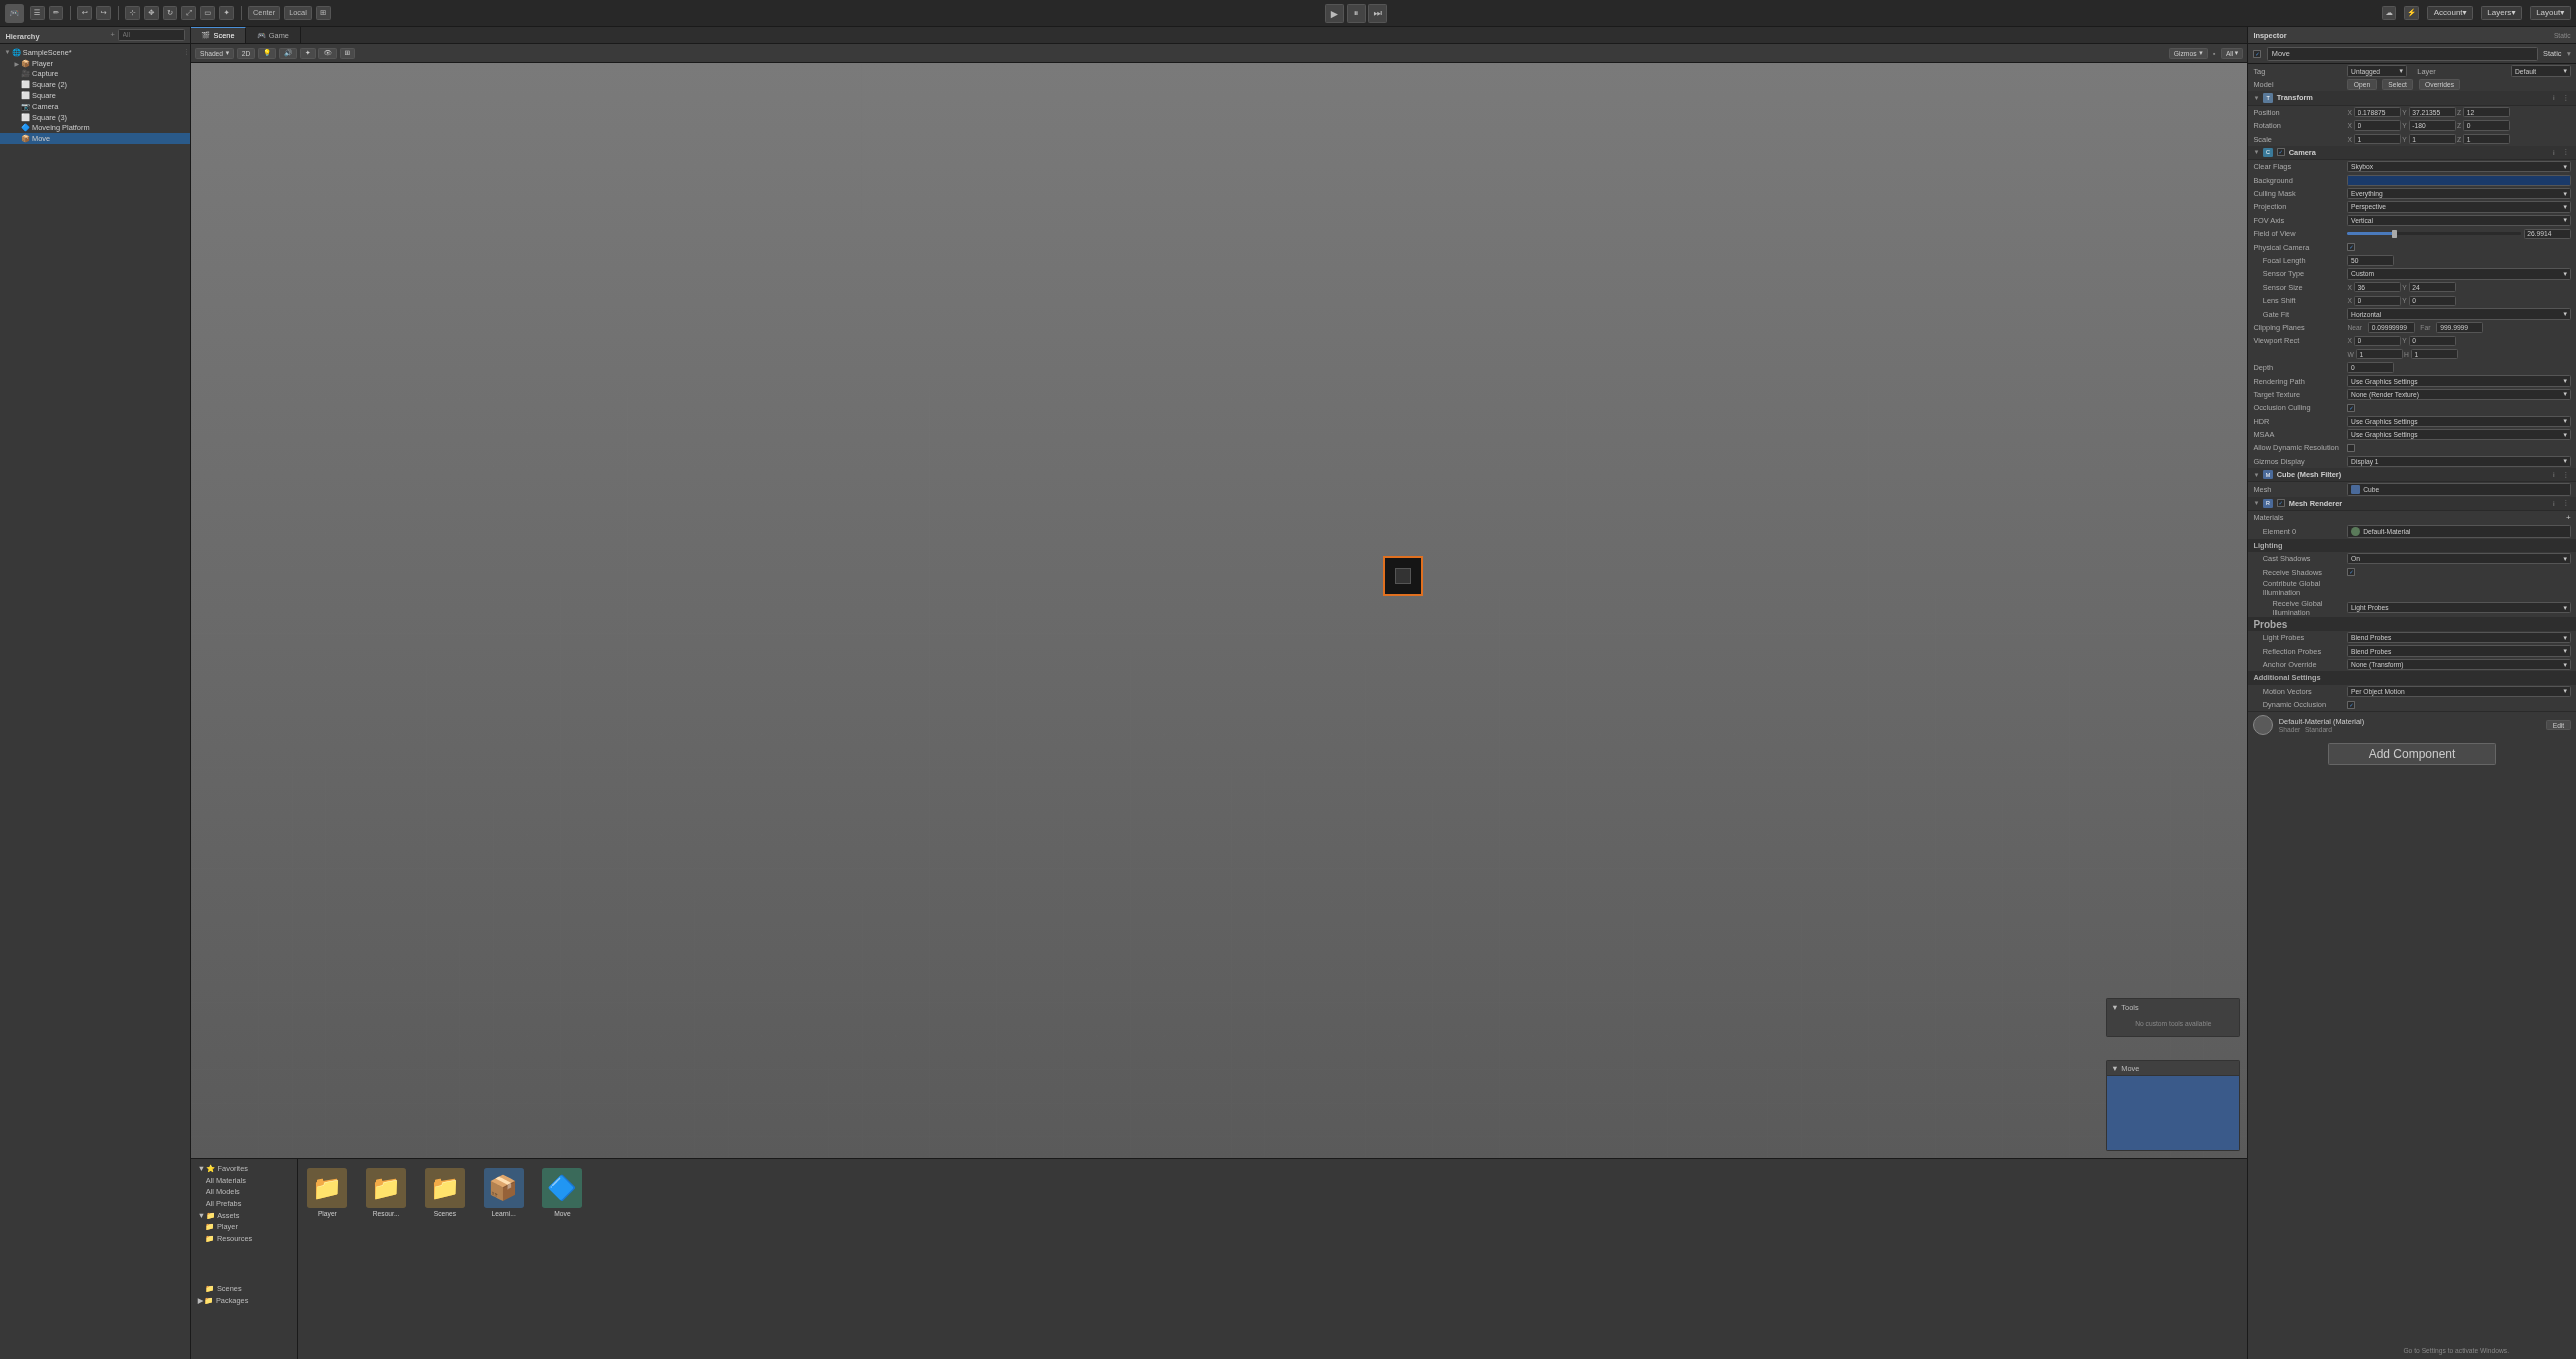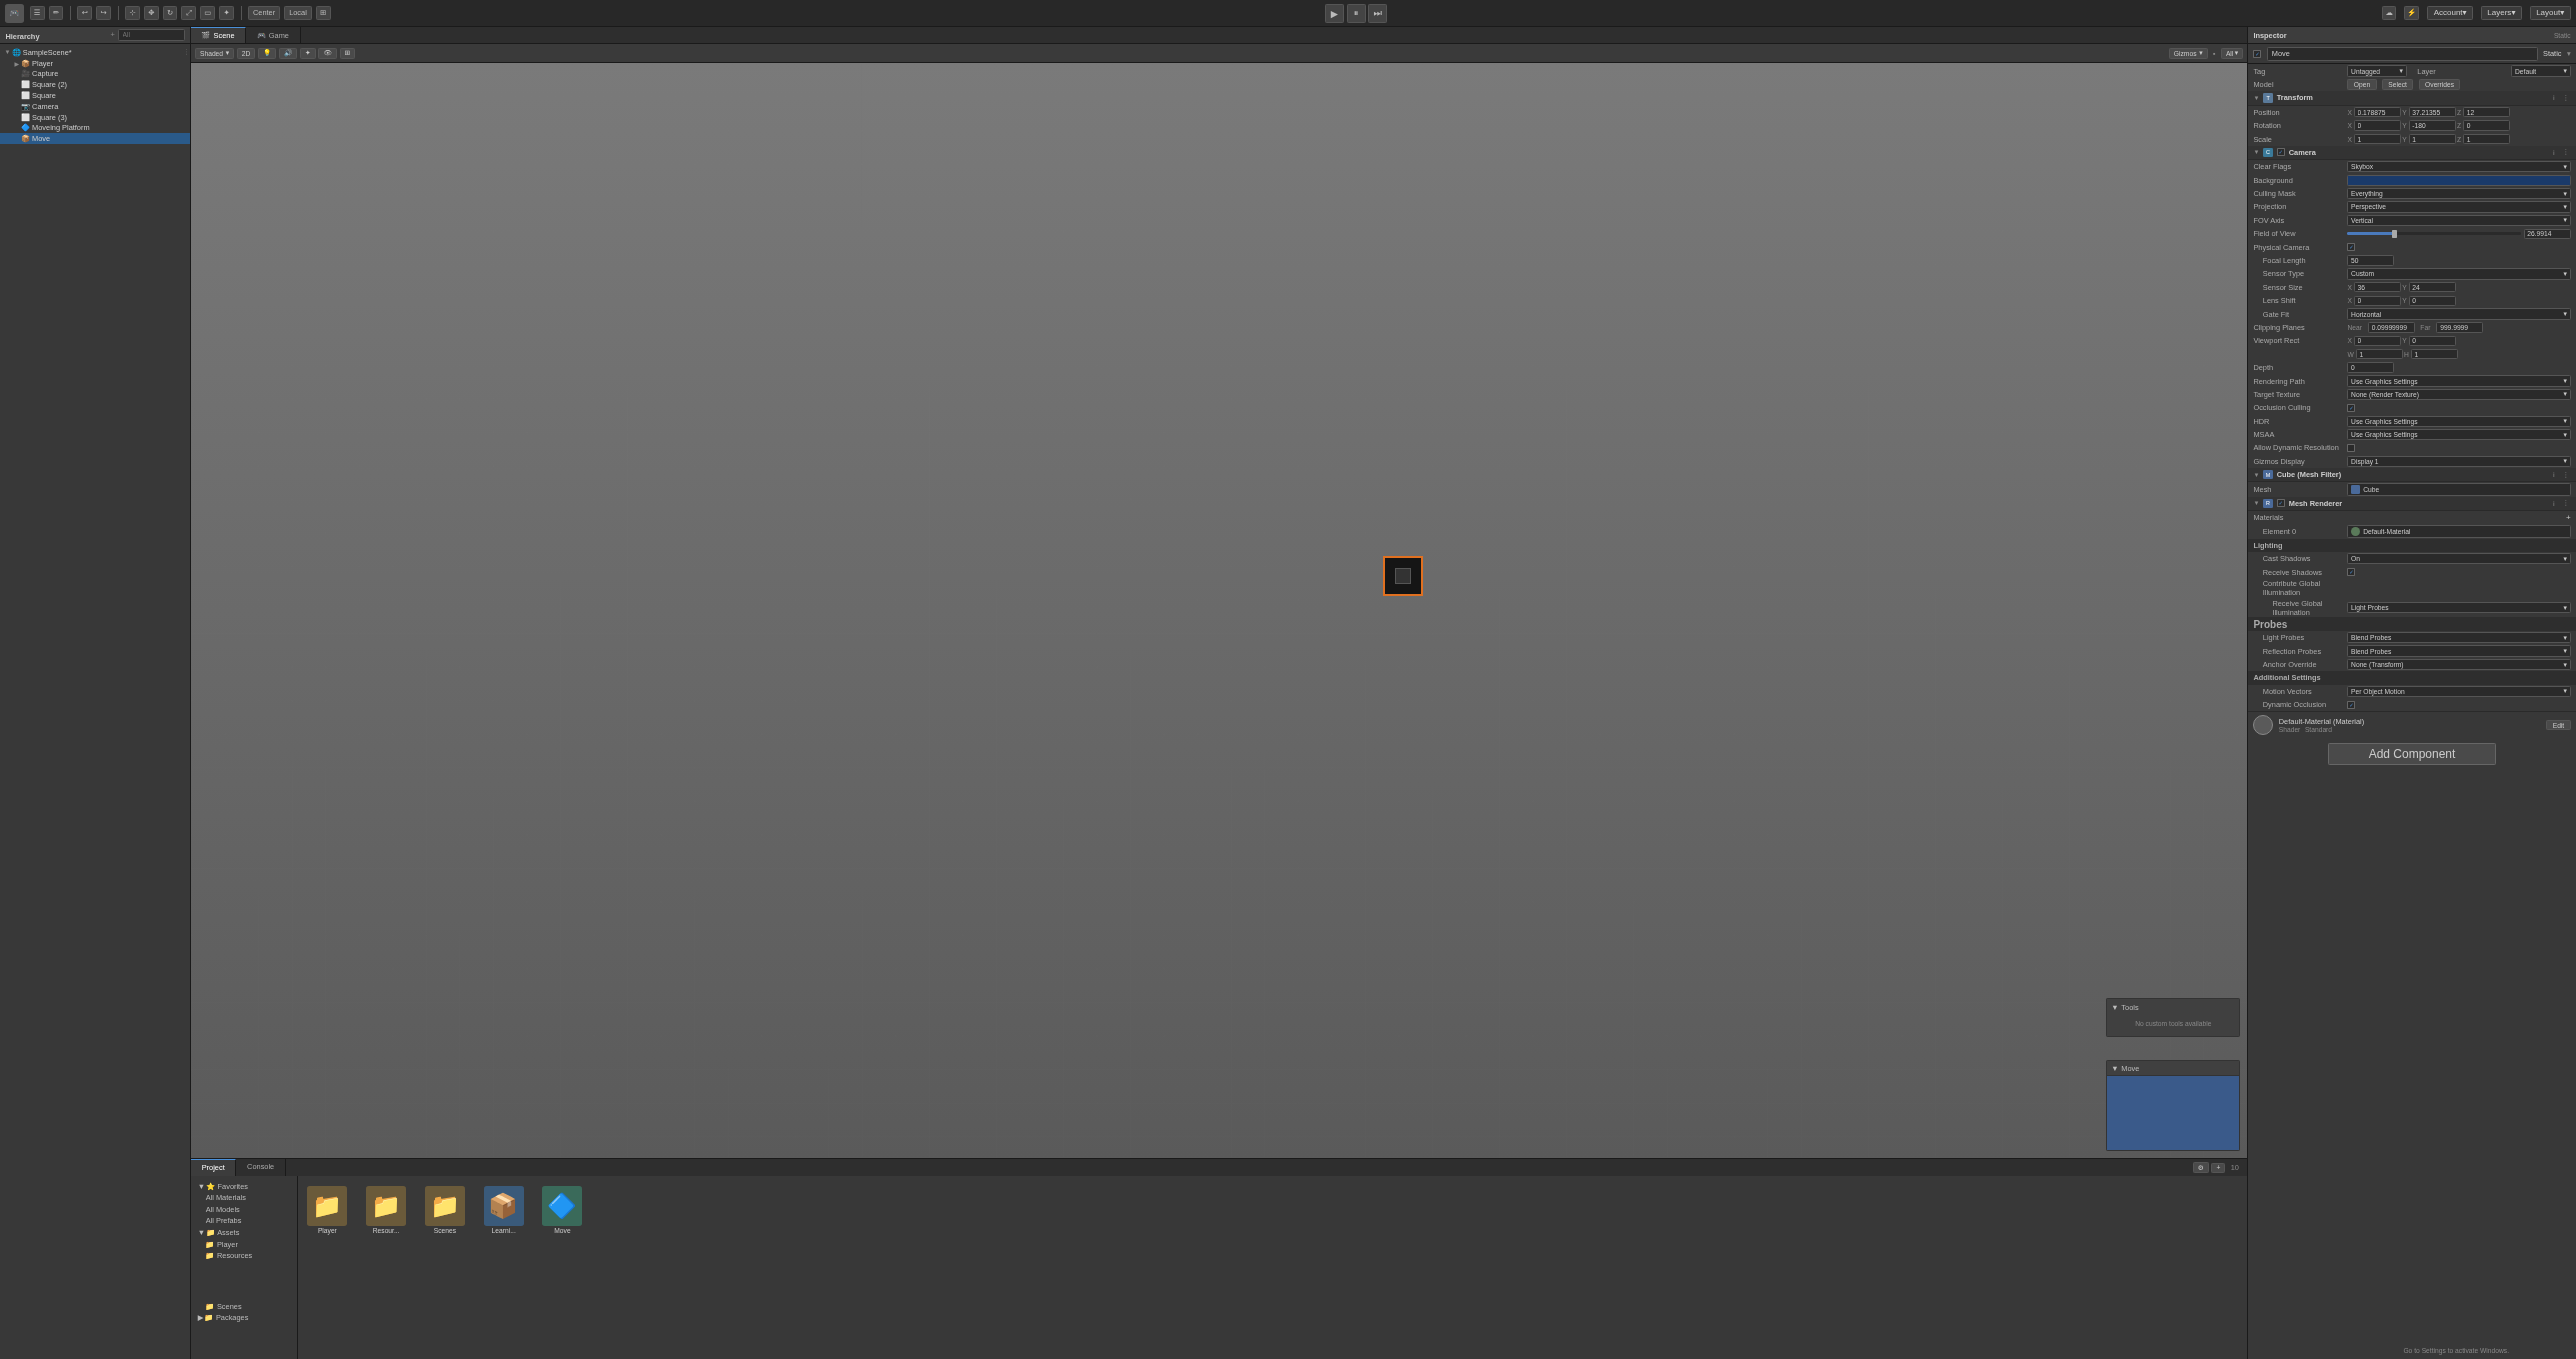--- a/index.html
+++ b/index.html
@@ -746,34 +746,20 @@
       <div class="move-panel">
         <div class="move-panel-title">
           <span>▼</span>
           <span>Move</span>
         </div>
         <div class="move-panel-content"></div>
       </div>
     </div>
 
     <div class="bottom-area">
-      <div class="bottom-tabs">
-        <div class="bottom-tab active">
-          <span>Project</span>
-        </div>
-        <div class="bottom-tab">
-          <span>Console</span>
-        </div>
-        <div style="flex:1;"></div>
-        <div style="display:flex;gap:2.7px;align-items:center;padding-right:5.4px;">
-          <div class="scene-toolbar-btn">⚙</div>
-          <div class="scene-toolbar-btn">+</div>
-          <div style="font-size:7.4px;color:#888;padding:0 2.7px;">10</div>
-        </div>
-      </div>
       <div class="bottom-content">
         <div class="assets-panel">
           <div style="display:flex;height:100%;">
             <div class="assets-sidebar">
 
               <div class="sidebar-tree-item">
                 <span>▼</span>
                 <span style="margin-left:1.3px;">⭐ Favorites</span>
               </div>
               <div class="sidebar-tree-item" style="padding-left:10.7px;">

